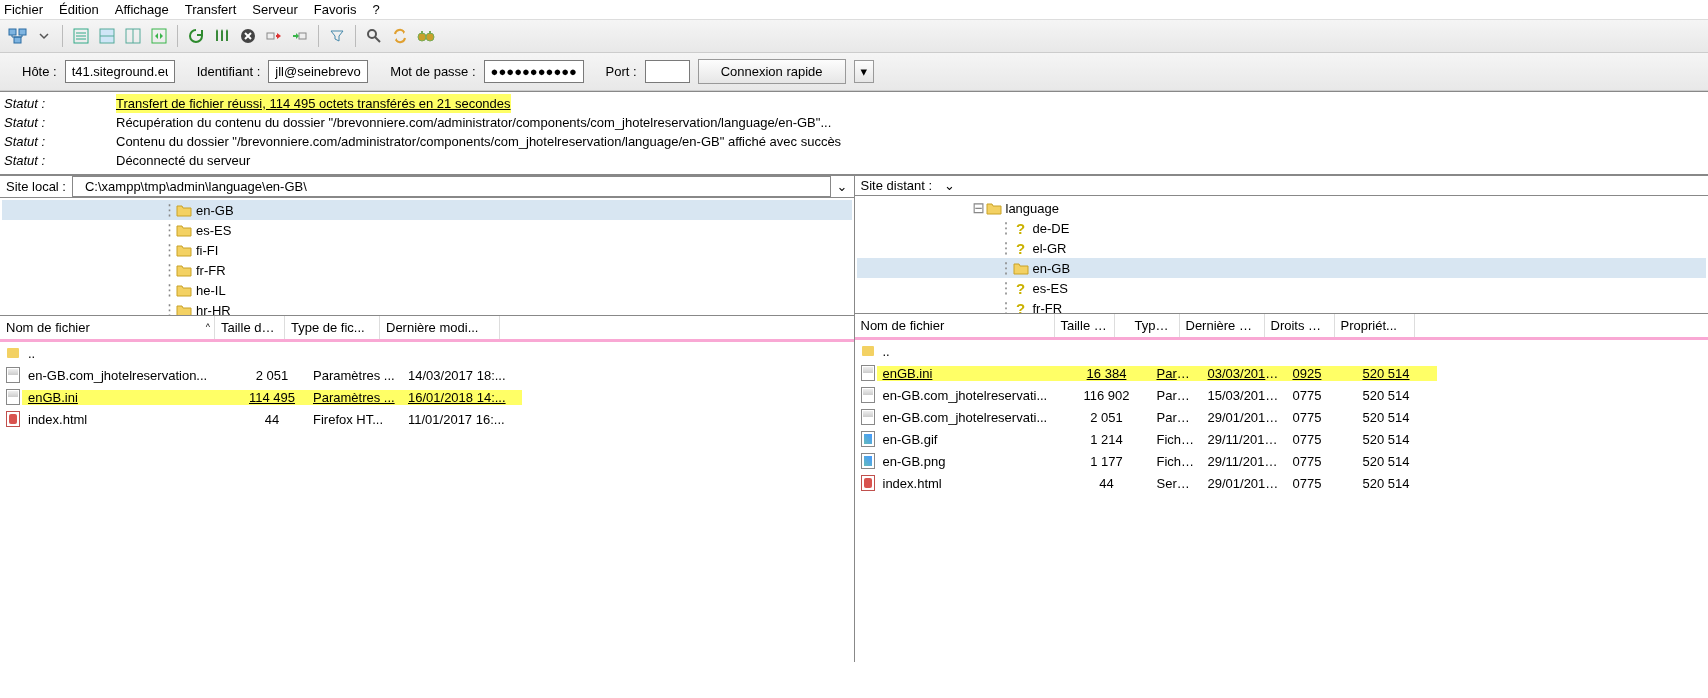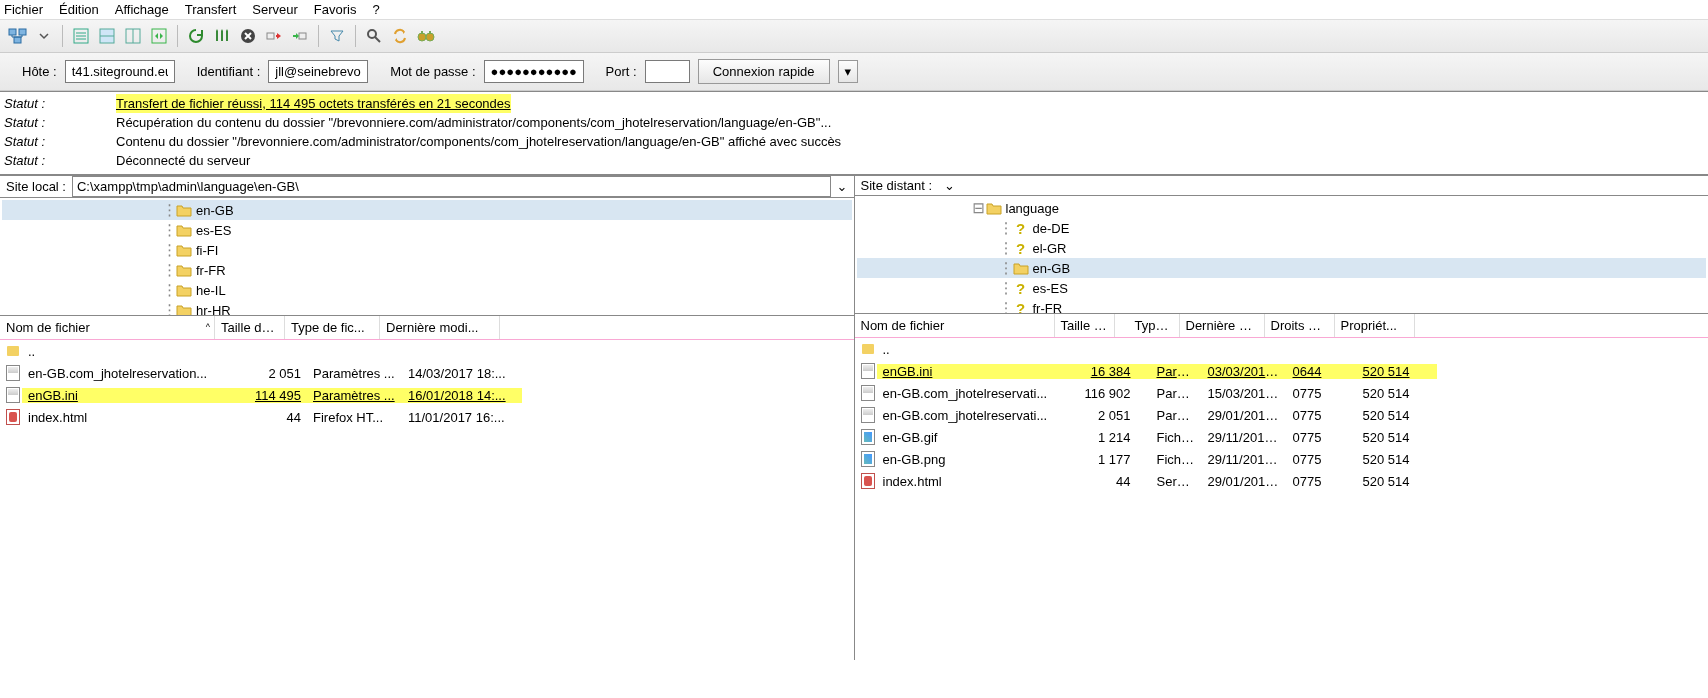--- a/index.html
+++ b/index.html
@@ -5,52 +5,52 @@
 * { box-sizing: border-box; margin: 0; padding: 0; font-family: "Segoe UI", Tahoma, sans-serif; font-size: 13px; }
 body { background: #fff; color: #000; width: 1708px; }
 .menubar { background: #fff; padding: 2px 4px; display: flex; gap: 16px; border-bottom: 1px solid #ddd; }
 .menubar span { cursor: default; }
 .toolbar { background: linear-gradient(#f5f5f5,#e8e8e8); padding: 4px 6px; display: flex; align-items: center; gap: 2px; border-bottom: 1px solid #ccc; }
 .tb-sep { width: 1px; height: 22px; background: #bbb; margin: 0 4px; }
 .tb-btn { width: 24px; height: 24px; display: flex; align-items: center; justify-content: center; }
 .conn-bar { background: linear-gradient(#f5f5f5,#e8e8e8); padding: 6px 8px; display: flex; align-items: center; gap: 8px; border-bottom: 1px solid #ccc; }
 .conn-bar label { white-space: nowrap; margin-left: 14px; }
 .conn-bar input { border: 1px solid #7a7a7a; padding: 3px 6px; background: #fff; }
-.conn-bar button { border: 1px solid #999; padding: 4px 14px; background: linear-gradient(#fdfdfd,#e6e6e6); }
+.conn-bar button { border: 1px solid #999; padding: 4px 22px; background: linear-gradient(#fdfdfd,#e6e6e6); }
 .drop-btn { border: 1px solid #999; padding: 3px 6px; background: linear-gradient(#fdfdfd,#e6e6e6); }
 .log { border: 1px solid #888; border-left: none; border-right: none; padding: 2px 4px; height: 84px; overflow: hidden; background: #fff; }
 .log-row { display: flex; line-height: 19px; }
 .log-lbl { width: 112px; font-style: italic; }
 .hl { background: #ffff66; text-decoration: underline; }
 .panes { display: flex; }
 .pane { flex: 1; display: flex; flex-direction: column; border-right: 1px solid #888; }
 .pane:last-child { border-right: none; }
 .path-row { display: flex; align-items: center; border: 1px solid #888; border-left: none; border-right: none; }
 .path-lbl { padding: 2px 6px; white-space: nowrap; }
-.path-input { flex: 1; border: 1px solid #888; padding: 2px 4px; background: #fff; }
+.path-input { flex: 1; border: 1px solid #888; padding: 2px 12px; background: #fff; }
 .tree { height: 118px; overflow-y: scroll; overflow-x: hidden; border-bottom: 1px solid #888; padding: 2px; background:#fff;}
 .tree-row { display: flex; align-items: center; height: 20px; white-space: nowrap; cursor: default; }
 .tree-row.sel { background: #d8e6f2; }
 .folder-icon { width: 16px; height: 13px; margin-right: 4px; display:inline-block;}
 .folder-icon svg, .tb-btn svg { display:block; }
 .qmark-icon { width:16px; height:16px; margin-right:4px; display:flex; align-items:center; justify-content:center; color:#c9b000; font-weight:bold; font-size:15px;}
 .twig { display:inline-block; text-align:center; color:#888; font-size:15px; line-height:12px; width:14px;}
-.list-head { display: flex; background: #fff; border-bottom: 1px solid #f9a8d4; }
+.list-head { display: flex; background: #fff; border-bottom: 3px solid #f9a8d4; }
 .list-head > div { padding: 4px 6px; border-right: 1px solid #ddd; white-space: nowrap; overflow: hidden; text-overflow: ellipsis; position:relative;}
 .sort-caret { font-size:9px; position:absolute; right:4px; top:6px;}
 .list { height: 320px; background: #fff; }
 .list-row { display: flex; align-items: center; height: 22px; cursor: default; }
 .list-row > div { padding: 0 6px; white-space: nowrap; overflow: hidden; text-overflow: ellipsis; }
 .icon-cell { width:18px; display:flex; align-items:center; justify-content:center; flex-shrink:0; margin-left:4px;}
 .fileicon { width:14px; height:16px; border:1px solid #888; background:#fff; position:relative;}
 .fileicon.ini::after { content:""; position:absolute; top:1px; left:1px; right:1px; height:6px; background:linear-gradient(#eee,#ccc);}
 .fileicon.html { border-color:#c0504d;}
 .fileicon.html::after { content:""; position:absolute; inset:2px; background:#d9534f; border-radius:2px;}
 .fileicon.img::after { content:""; position:absolute; inset:2px; background:linear-gradient(45deg,#6bb,#49f);}
-.num { text-align:right; }
+.num { text-align:center; }
 .updir { width:12px; height:10px; background:#f3d163; display:inline-block; border-radius:1px;}
 
 .L .c-name{width:215px;} .L .c-size{width:70px;} .L .c-type{width:95px;} .L .c-date{width:120px;}
 .R .c-name{width:200px;} .R .c-size{width:60px;} .R .c-type{width:65px;padding-left:20px;} .R .c-date{width:85px;} .R .c-perm{width:70px;} .R .c-owner{width:80px;}
 </style>
 </head>
 <body>
 
 <div class="menubar">
   <span>Fichier</span>
@@ -365,21 +365,21 @@
           <div class="c-name">..</div>
         </div>
         <div class="list-row">
           <span class="icon-cell">
             <span class="fileicon ini"></span>
           </span>
           <div class="c-name hl">enGB.ini</div>
           <div class="c-size num hl">16 384</div>
           <div class="c-type hl">Paramètr...</div>
           <div class="c-date hl">03/03/2019...</div>
-          <div class="c-perm hl">0644</div>
+          <div class="c-perm hl">0925</div>
           <div class="c-owner hl">520 514</div>
         </div>
         <div class="list-row">
           <span class="icon-cell">
             <span class="fileicon ini"></span>
           </span>
           <div class="c-name">en-GB.com_jhotelreservati...</div>
           <div class="c-size num">116 902</div>
           <div class="c-type">Paramètr...</div>
           <div class="c-date">15/03/2019...</div>

